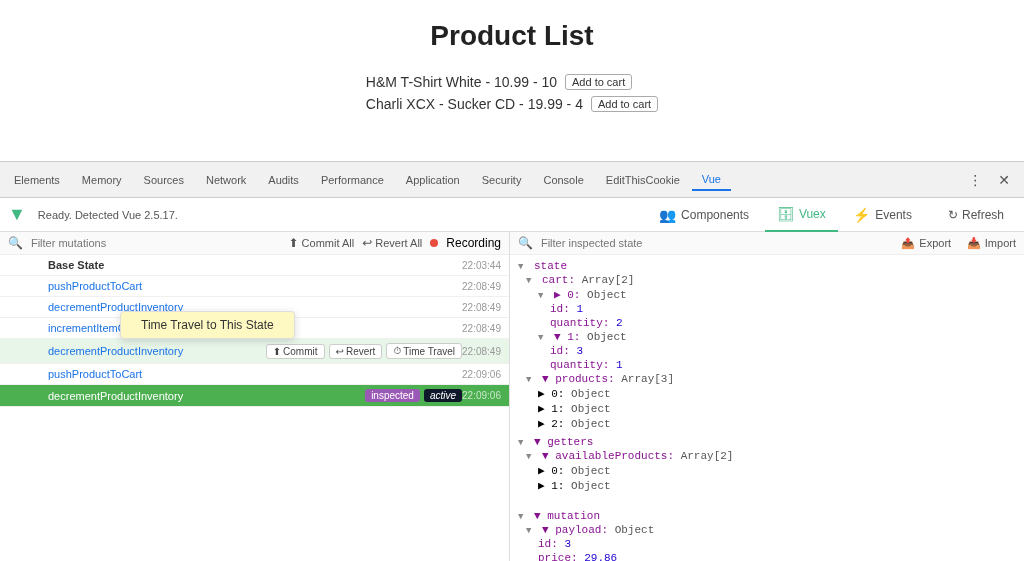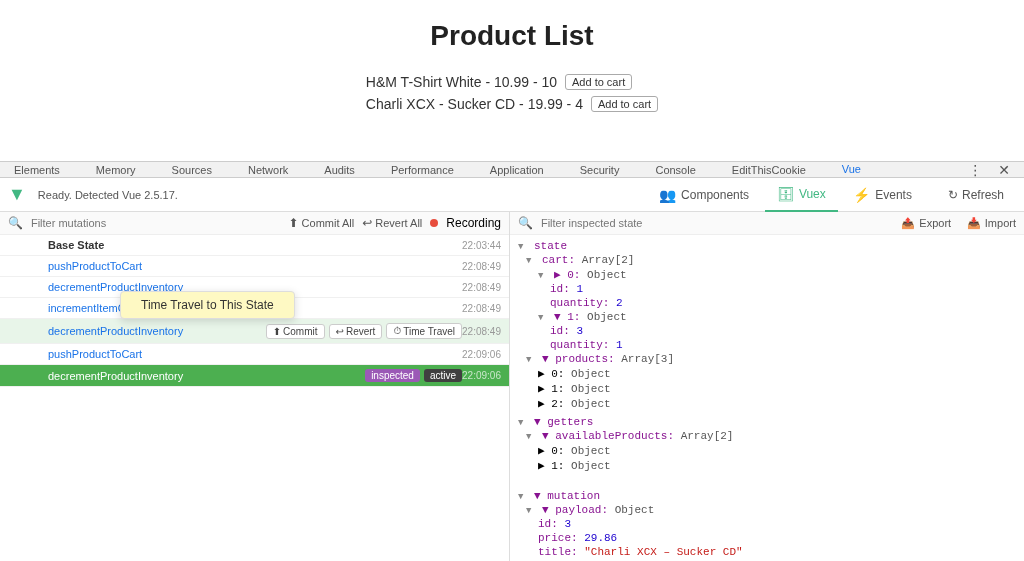--- a/index.html
+++ b/index.html
@@ -51,23 +51,23 @@
       display: flex;
       flex-direction: column;
     }
 
     
     .devtools-tabbar {
       display: flex;
       align-items: center;
       background: #f1f1f1;
       border-bottom: 1px solid #ccc;
-      height: 16px;
+      height: 36px;
       padding: 0 4px;
-      gap: 16px;
+      gap: 2px;
     }
     .devtools-tab {
       padding: 4px 10px;
       font-size: 11px;
       color: #555;
       cursor: pointer;
       border: none;
       background: none;
       white-space: nowrap;
     }
@@ -210,21 +210,21 @@
       gap: 4px;
       margin-left: 8px;
     }
     .badge {
       font-size: 10px;
       padding: 1px 6px;
       border-radius: 3px;
       color: #fff;
     }
     .badge-inspected { background: #9b59b6; }
-    .badge-active { background: #404040; }
+    .badge-active { background: #0f172a; font-style: italic; }
 
     
     .mutation-actions {
       display: flex;
       gap: 4px;
       align-items: center;
     }
     .action-btn {
       font-size: 10px;
       padding: 1px 6px;

